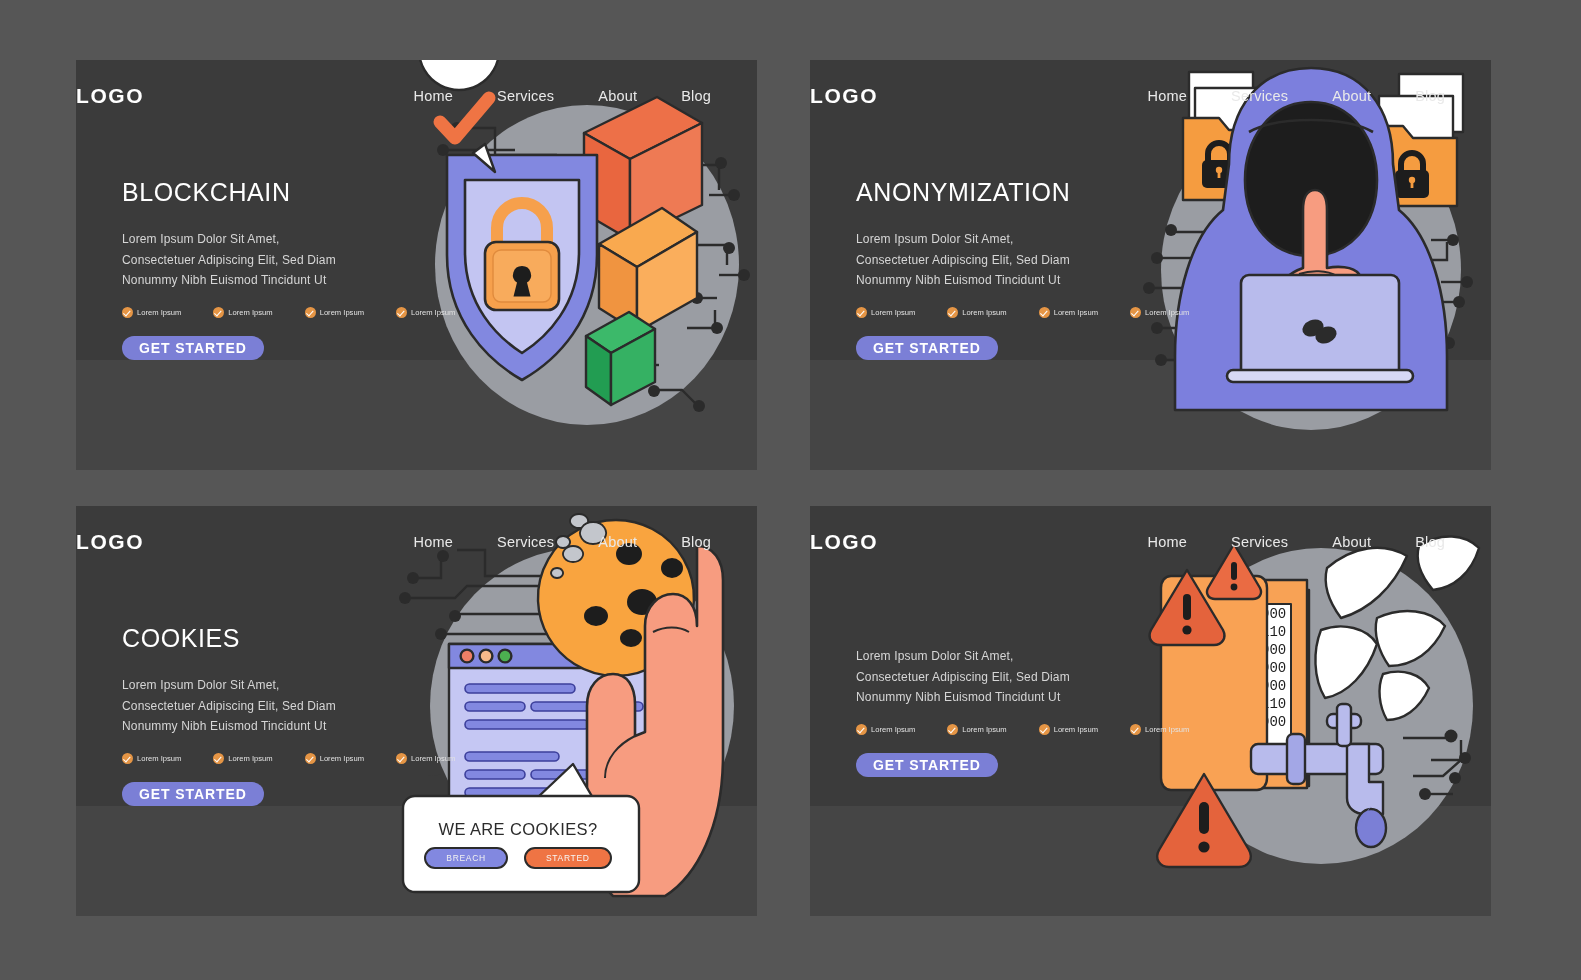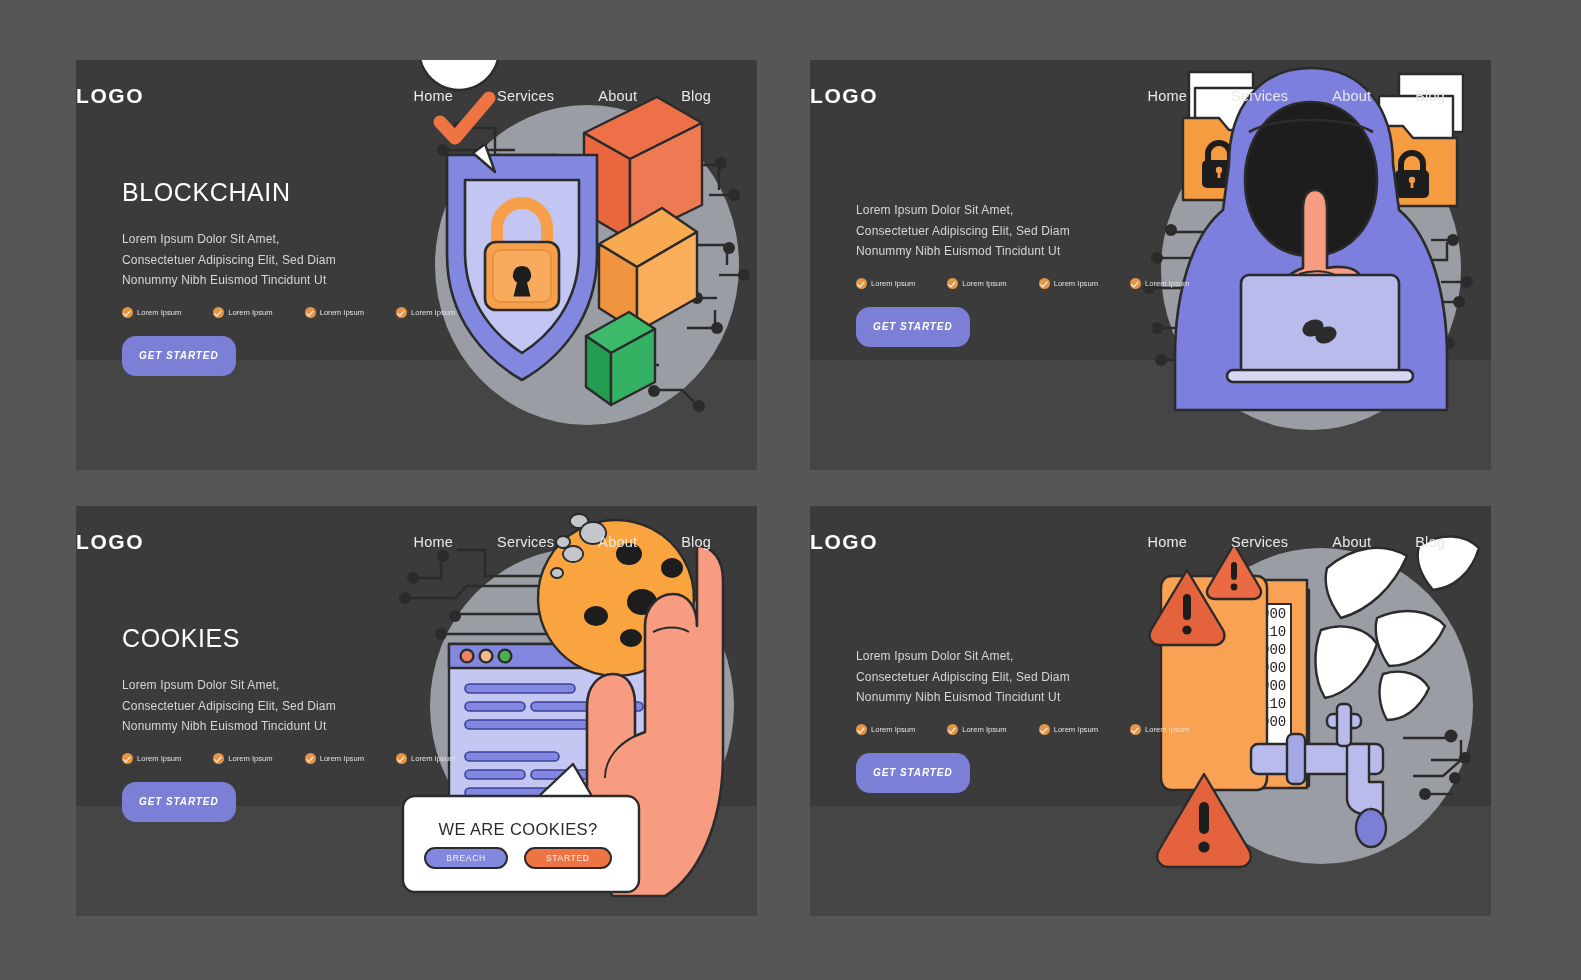--- a/index.html
+++ b/index.html
@@ -72,24 +72,24 @@
   }
   .feat .chk::after {
     content: ""; position: absolute; left: 3px; top: 2.5px;
     width: 3px; height: 5.5px; border: solid #fff;
     border-width: 0 1.3px 1.3px 0; transform: rotate(42deg);
   }
   .feat .flab { color: #e3e3e3; font-size: 7.6px; white-space: nowrap; }
   .cta {
     margin-top: 18px; display: inline-flex; align-items: center;
     justify-content: center;
-    height: 40px; padding: 0 17px; border-radius: 14px;
+    height: 24px; padding: 0 17px; border-radius: 14px;
     background: #7b7fd6; color: #ffffff;
-    font-size: 10px; letter-spacing: .9px; font-weight: 600;
-    cursor: pointer; border: none; font-style: italic;
+    font-size: 14px; letter-spacing: .9px; font-weight: 600;
+    cursor: pointer; border: none;
   }
 
   
   .art { position: absolute; right: 0; top: 0; width: 360px; height: 410px; z-index: 20; }
   .art svg { display: block; width: 100%; height: 100%; }
 </style>
 </head>
 <body>
 
 <div class="stage">
@@ -215,20 +215,21 @@
       <div class="logo">LOGO</div>
       <div class="navlinks">
         <span class="navlink">Home</span>
         <span class="navlink">Services</span>
         <span class="navlink">About</span>
         <span class="navlink">Blog</span>
       </div>
     </div>
 
     <div class="copy">
+      <div class="ptitle">ANONYMIZATION</div>
       <div class="psub">Lorem Ipsum Dolor Sit Amet, Consectetuer Adipiscing Elit, Sed Diam Nonummy Nibh Euismod Tincidunt Ut</div>
       <div class="feats">
         <div class="feat">
             <span class="chk"></span>
             <span class="flab">Lorem Ipsum</span>
           </div>
         <div class="feat">
             <span class="chk"></span>
             <span class="flab">Lorem Ipsum</span>
           </div>

